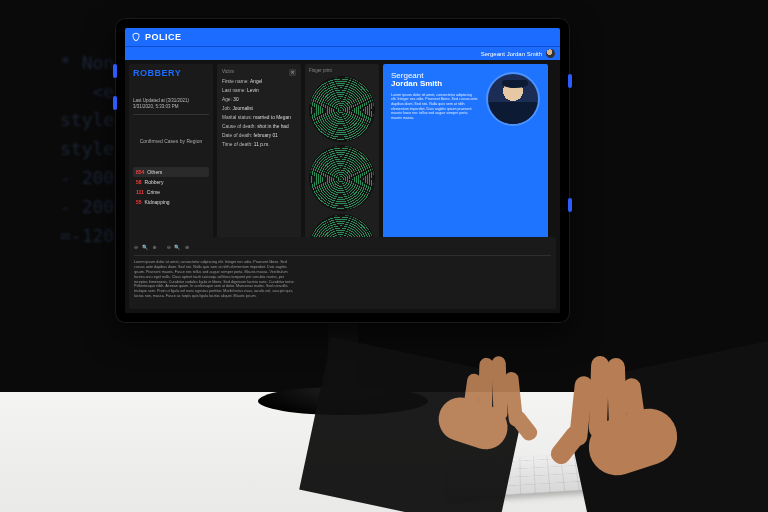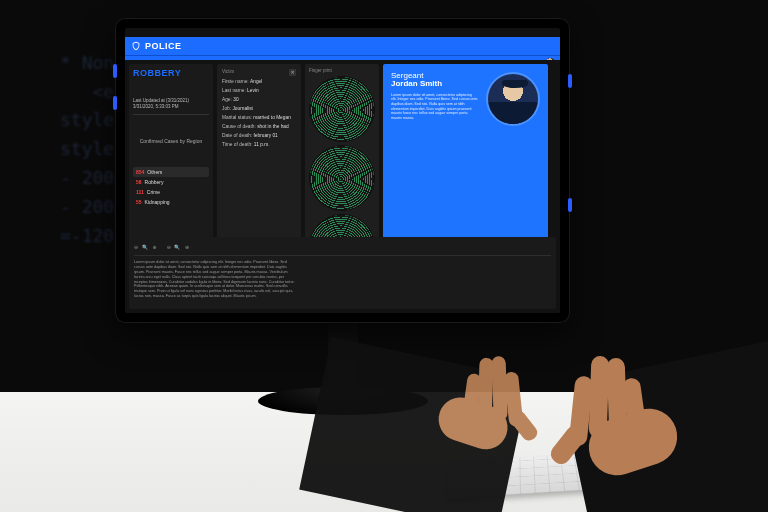--- a/index.html
+++ b/index.html
@@ -50,21 +50,21 @@
     margin: -4px auto 0; border-radius: 0 0 6px 6px;
   }
   .stand-base {
     width: 170px; height: 28px; background: radial-gradient(ellipse at 50% 0,#222,#000 80%);
     border-radius: 50%; margin:-12px auto 0;
   }
 
   
   .titlebar {
     height: 18px; background:#1b6cff; color:#fff; font-size:9px; font-weight:700;
-    display:flex; align-items:center; padding:0 6px; letter-spacing:.5px;margin-top:9px;
+    display:flex; align-items:center; padding:0 6px; letter-spacing:.5px;
   }
   .titlebar .shield { width:10px;height:10px;margin-right:4px; }
   .userbar {
     height: 14px; background:#1b6cff; color:#fff; font-size:6px;
     display:flex; align-items:center; justify-content:flex-end; padding:0 5px;
     border-top:1px solid #0d4fd0;
   }
   .userbar .avatar { width:9px;height:9px;border-radius:50%;background:#fff;margin-left:4px;
     background: radial-gradient(circle at 40% 35%, #d8b48e 35%, #333 36%); }
 

